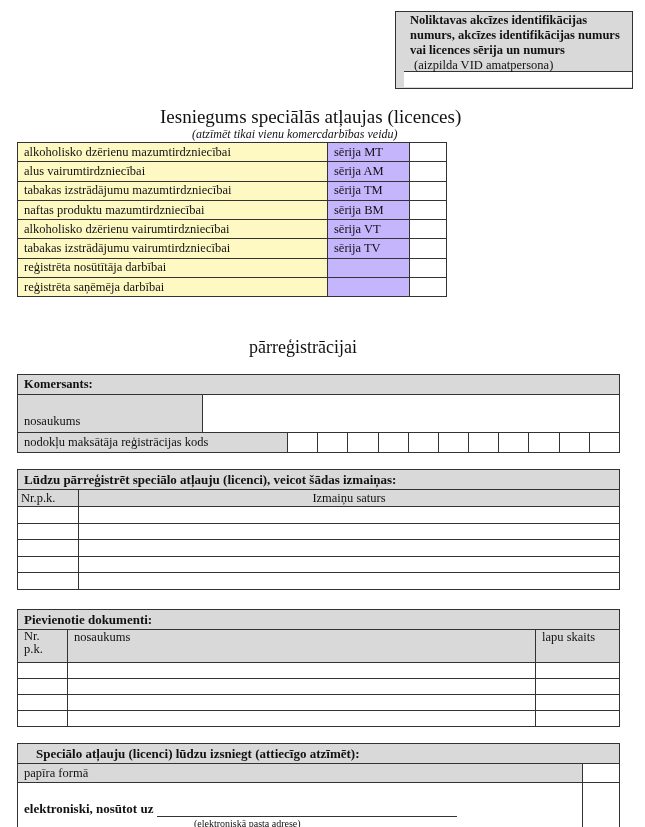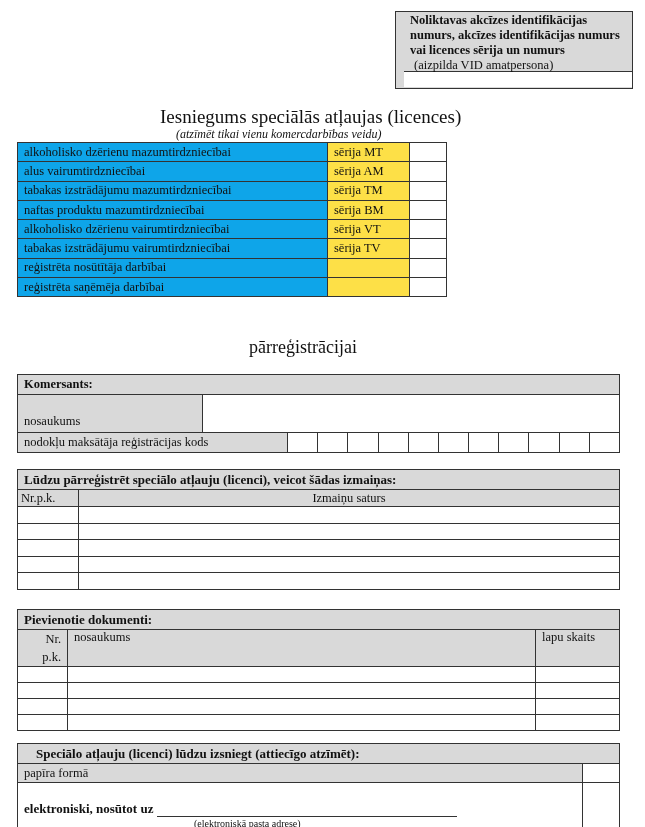--- a/index.html
+++ b/index.html
@@ -6,27 +6,27 @@
   body{width:645px;height:827px;position:relative;font-family:"Liberation Serif",serif;color:#111;font-size:12.5px;overflow:hidden;}
   .abs{position:absolute;}
   .grey{background:#d9d9d9;}
   .b{border:1.5px solid #333;box-sizing:border-box;}
   
   #vid-box{left:395px;top:11px;width:238px;height:78px;padding-left:8px;}
   #vid-box .hdr{height:60px;border-bottom:1.5px solid #333;padding:1px 6px;box-sizing:border-box;font-weight:bold;font-size:12.5px;line-height:15px;}
   #vid-box .hdr .sub{font-weight:normal;padding-left:4px;}
   
   #title{left:160px;top:106px;font-size:19px;}
-  #subtitle{left:176px;top:127px;font-size:12px;font-style:italic;}
+  #subtitle{left:192px;top:127px;font-size:12px;font-style:italic;}
   table{border-collapse:collapse;}
   td{border:1.5px solid #333;padding:0 6px;box-sizing:border-box;}
   #lic-table{left:17px;top:142px;width:430px;}
   #lic-table td{height:19.3px;font-size:12.5px;}
-  #lic-table td.c1{width:310px;background:#0ea5e9;}
-  #lic-table td.c2{width:82px;background:#fde047;}
+  #lic-table td.c1{width:310px;background:#fef9c3;}
+  #lic-table td.c2{width:82px;background:#c4b5fd;}
   #lic-table td.c3{background:#fff;}
   #rereg{left:249px;top:337px;font-size:18px;}
   
   #kom{left:17px;top:374px;width:603px;}
   #kom td{font-size:12.5px;}
   
   #chg{left:17px;top:469px;width:603px;}
   #docs{left:17px;top:609px;width:603px;}
   #deliv{left:17px;top:743px;width:603px;}
   .sect-hdr{font-weight:bold;font-size:13px;height:20px;background:#d9d9d9;}
@@ -153,21 +153,21 @@
       </tr>
     </tbody>
 </table>
 
 <table id="docs" class="abs">
   <tbody>
       <tr>
         <td colspan="3" class="sect-hdr">Pievienotie dokumenti:</td>
       </tr>
   <tr>
-    <td class="grey" style="width:50px;height:33px;text-align:right;vertical-align:top;line-height:18px;">Nr. p.k.</td>
+    <td class="grey" style="width:50px;height:33px;text-align:left;vertical-align:top;line-height:13px;">Nr. p.k.</td>
     <td class="grey" style="vertical-align:top;">nosaukums</td>
     <td class="grey" style="width:84px;vertical-align:top;">lapu skaits</td>
   </tr>
   </tbody>
     <tbody id="docs-body">
       <tr>
         <td style="height:16px;"></td>
   <td></td>
   <td></td>
       </tr>

